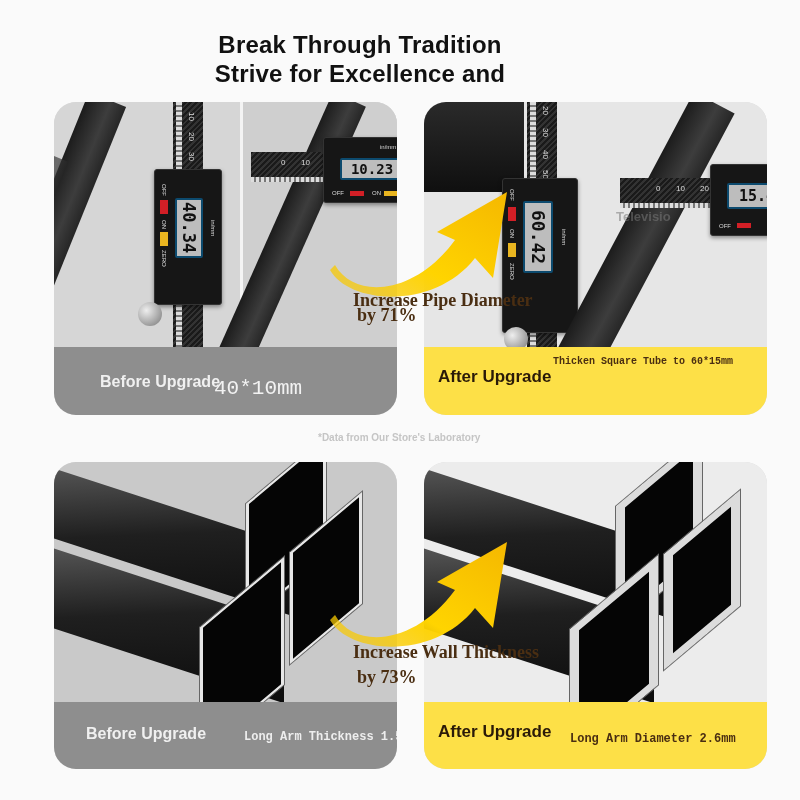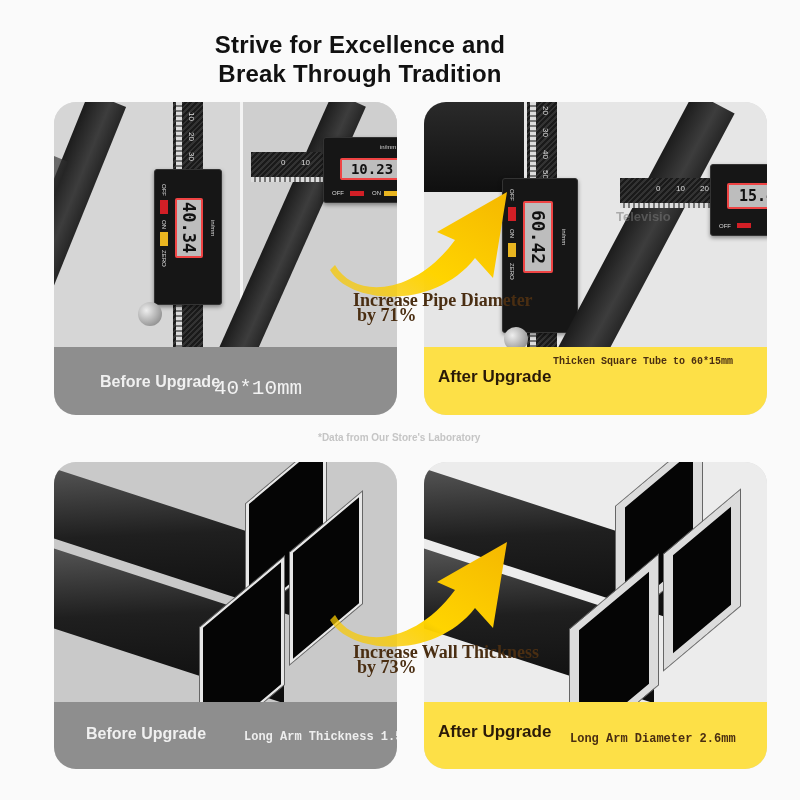--- a/index.html
+++ b/index.html
@@ -49,21 +49,21 @@
 
   
   .scale { position: absolute; background: repeating-linear-gradient(135deg, #1a1a1a 0 2px, #333 2px 4px); }
   .scale .ticks { position: absolute; background: repeating-linear-gradient(180deg, #ddd 0 3px, #777 3px 5px); }
   .scale-num { position: absolute; color: #ddd; font-size: 8px; font-family: "Liberation Sans", sans-serif; }
   .head {
     position: absolute; background: #161616; border-radius: 3px; border: 1px solid #333;
     box-shadow: 0 2px 4px rgba(0,0,0,.4);
   }
   .lcd {
-    position: absolute; background: #bdbdbd; border-radius: 2px; border: 2px solid #ef4444;
+    position: absolute; background: #bdbdbd; border-radius: 2px; border: 2px solid #0c4a6e;
     color: #111; font-family: "DejaVu Sans Mono", monospace; font-weight: 700;
     display: flex; align-items: center; justify-content: center;
   }
   .lcd.rot { writing-mode: vertical-rl; }
   .btn-red { position: absolute; background: #d21f26; }
   .btn-yel { position: absolute; background: #e9b520; }
   .lbl-tiny { position: absolute; color: #ddd; font-size: 6px; white-space: nowrap; }
   .lbl-tiny.rot { writing-mode: vertical-rl; }
   .knob { position: absolute; width: 24px; height: 24px; border-radius: 50%; background: radial-gradient(circle at 35% 35%, #eee, #777); }
 
@@ -89,22 +89,22 @@
   .footnote {
     position: absolute; left: 318px; top: 432px; font-size: 10px; font-weight: 700;
     color: #c5c5c5; white-space: nowrap;
   }
   .watermark { position: absolute; color: rgba(120,120,120,.55); font-size: 13px; font-weight: 700; margin-top: 7px; }
 </style>
 </head>
 <body>
 
 <div class="headline">
+  <span>Break Through Tradition</span>
   <span>Strive for Excellence and</span>
-  <span>Break Through Tradition</span>
 </div>
 
 <div class="panel p-tl">
   <div class="scene" style="background:#d6d6d6;">
 
     <div class="bar-diag" style="left:35px;top:-10px;width:40px;height:330px;transform:rotate(22deg);"></div>
     <div class="bar-diag" style="left:-10px;top:50px;width:26px;height:200px;transform:rotate(22deg);opacity:.7"></div>
 
     <div class="scale" style="left:119px;top:0;width:30px;height:245px;">
       <div class="ticks" style="left:3px;top:0;width:6px;height:245px;"></div>
@@ -237,16 +237,16 @@
   </defs>
   <path d="M10,85 C30,120 90,115 130,60 L112,52 L182,12 L168,98 L150,78 C110,130 25,125 5,90 Z" fill="url(#ag2)"></path>
 </svg>
 
 <div class="pct-label" style="left:353px;top:293px;">
   <div>Increase Pipe Diameter</div>
   <div style="padding-left:4px;">by 71%</div>
 </div>
 <div class="pct-label" style="left:353px;top:645px;">
   <div>Increase Wall Thickness</div>
-  <div style="padding-left:4px;">by 73%</div>
+  <div style="padding-left:4px;margin-top:10px;">by 73%</div>
 </div>
 
 <div class="footnote">*Data from Our Store's Laboratory</div>
 
 </body></html>

